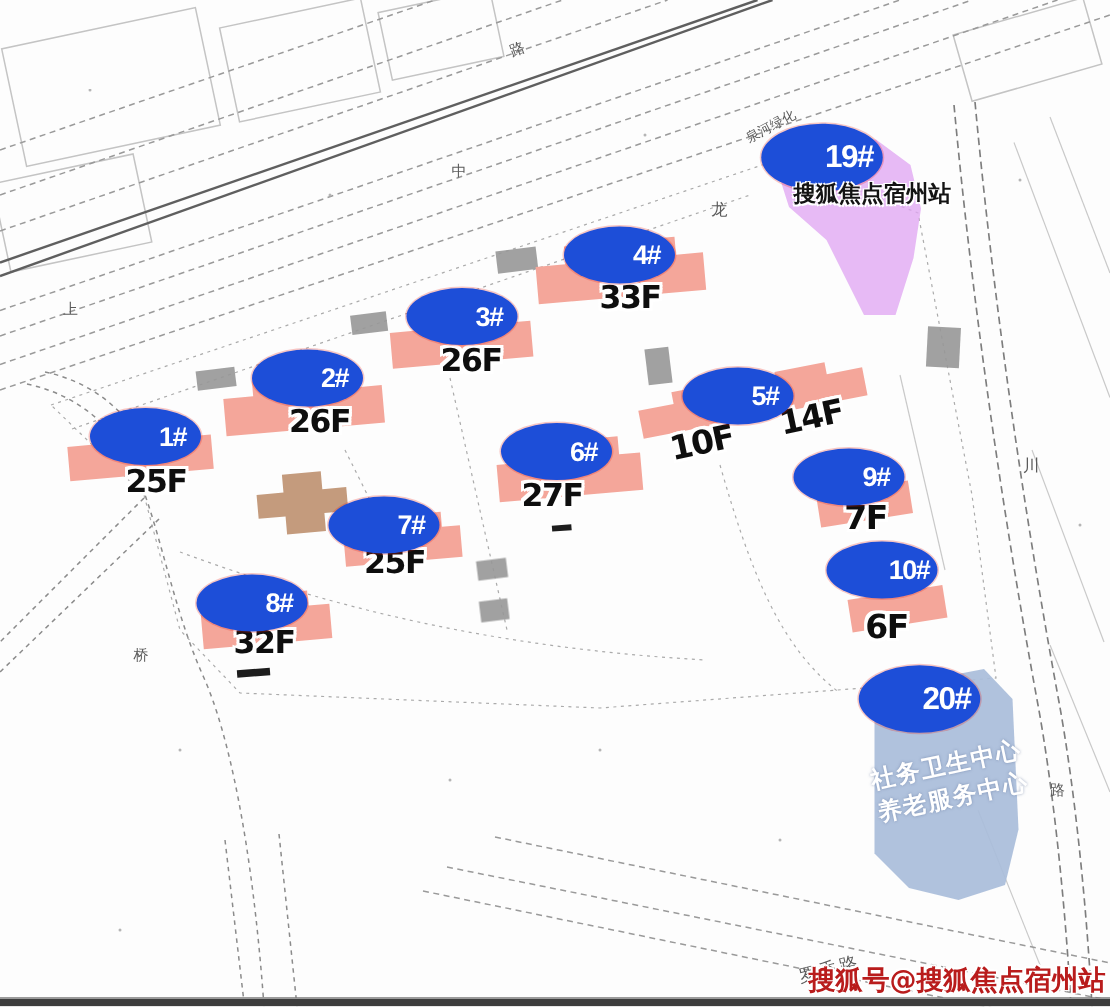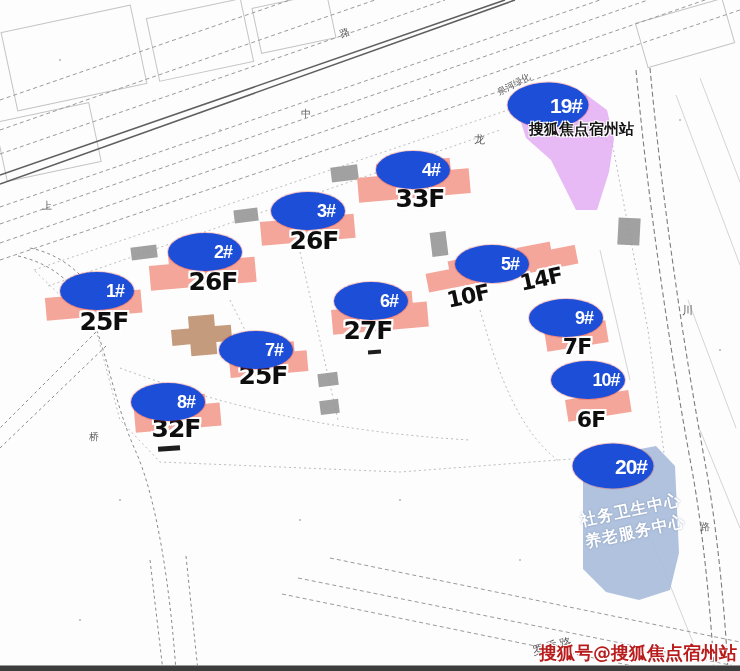--- a/index.html
+++ b/index.html
@@ -17,21 +17,21 @@
     font-family:Liberation Sans, sans-serif;
     box-shadow:0 0 0 1px rgba(232,35,28,.25);
     z-index:5;
     padding-left:36px;
   }
   .badge.big{width:45px;height:45px;font-size:21px;}
   
   .floor{
     position:absolute;transform:translate(-50%,-50%);
     font-family:"DejaVu Sans","Liberation Sans",sans-serif;
-    font-weight:bold;font-size:25px;color:#0e0e0e;letter-spacing:-1px;
+    font-weight:bold;font-size:21px;color:#0e0e0e;letter-spacing:-1px;
     text-shadow:
       -2px -2px 0 #fff, 2px -2px 0 #fff, -2px 2px 0 #fff, 2px 2px 0 #fff,
       -2px 0 0 #fff, 2px 0 0 #fff, 0 -2px 0 #fff, 0 2px 0 #fff;
     z-index:4;white-space:nowrap;
   }
   .floor.small{font-size:22px;}
   .floor.rot{transform:translate(-50%,-50%) rotate(-12deg);}
   
   .zone-text-public{
     position:absolute;left:529px;top:120px;z-index:6;

